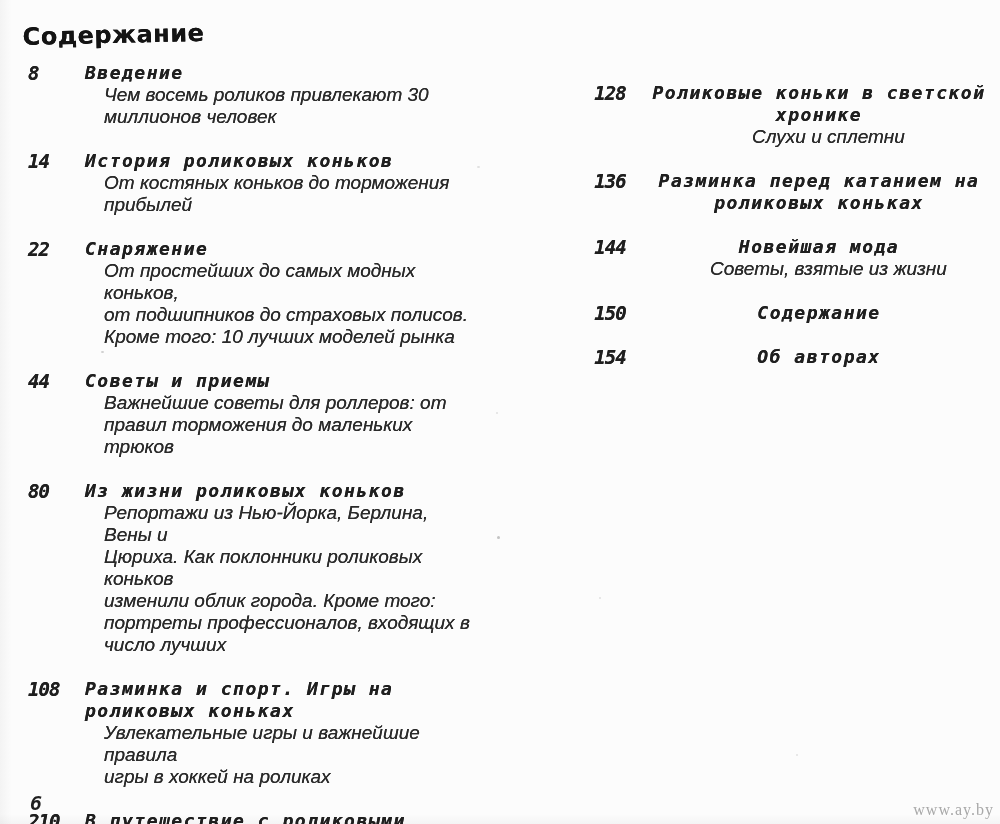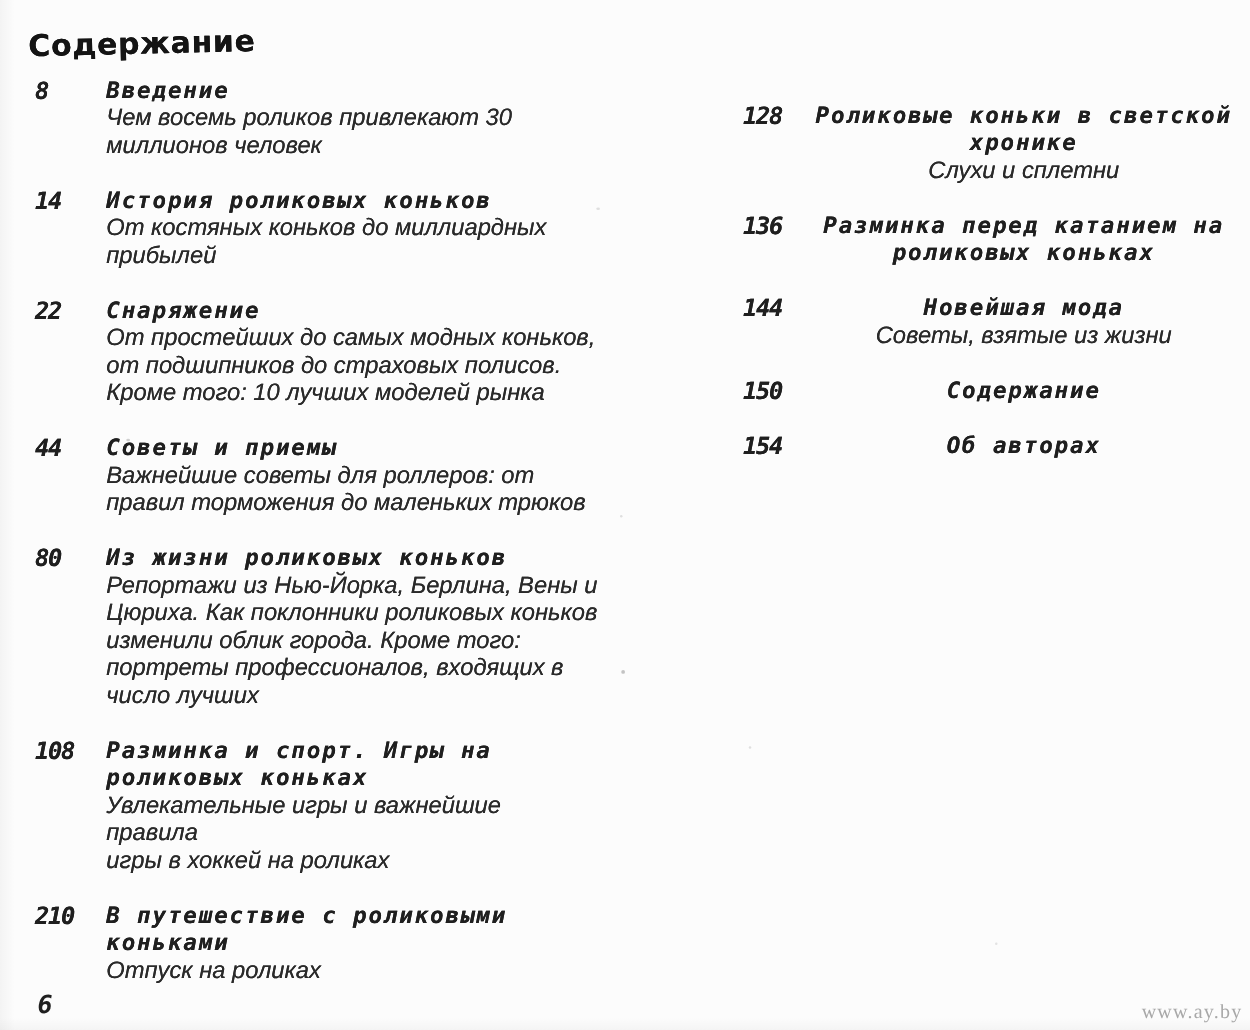--- a/index.html
+++ b/index.html
@@ -69,20 +69,21 @@
     text-shadow: 0 0 0.4px var(--ink);
   }
   .entry-desc {
     font-family: "Liberation Sans", sans-serif;
     font-style: italic;
     font-size: 19px;
     line-height: 22px;
     white-space: pre-line;
     color: var(--ink-soft);
     text-shadow: 0 0 0.3px var(--ink-soft);
+    margin-left: 19px;
   }
   .folio {
     position: absolute;
     left: 30px;
     top: 791px;
     font-family: "DejaVu Sans Mono", monospace;
     font-style: italic;
     font-weight: 700;
     font-size: 20px;
     color: var(--ink);
@@ -123,21 +124,21 @@
       <div class="entry-title">Введение</div>
       <div class="entry-desc">Чем восемь роликов привлекают 30
 миллионов человек</div>
     </div>
   </div>
 
   <div class="toc-entry">
     <div class="entry-num">14</div>
     <div class="entry-text">
       <div class="entry-title">История роликовых коньков</div>
-      <div class="entry-desc">От костяных коньков до миллиардных
+      <div class="entry-desc">От костяных коньков до торможения
 прибылей</div>
     </div>
   </div>
 
   <div class="toc-entry">
     <div class="entry-num">22</div>
     <div class="entry-text">
       <div class="entry-title">Снаряжение</div>
       <div class="entry-desc">От простейших до самых модных коньков,
 от подшипников до страховых полисов.

